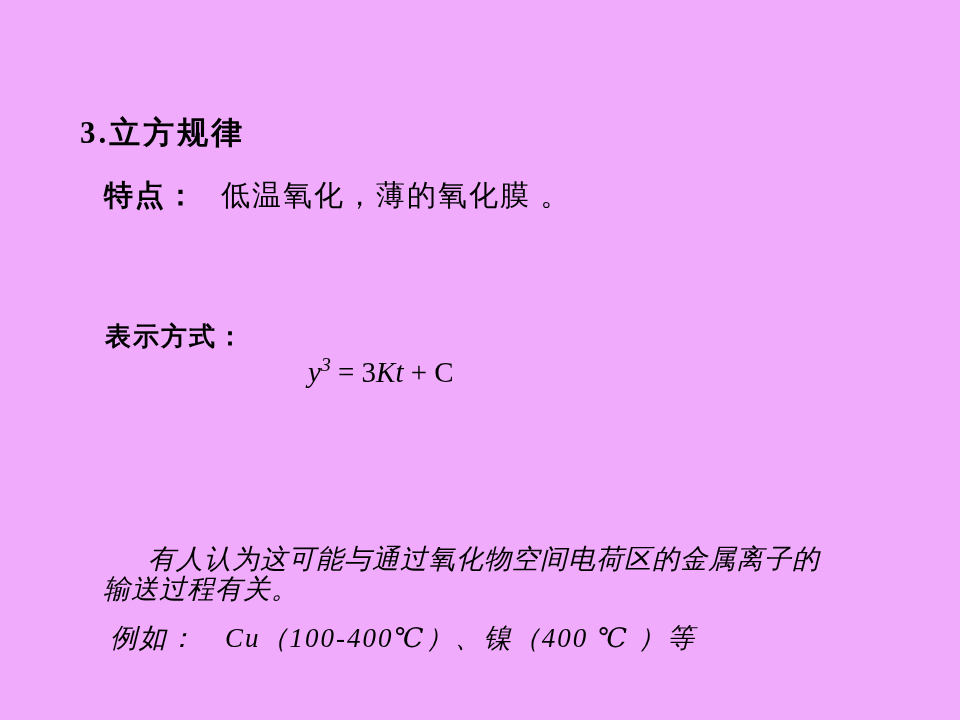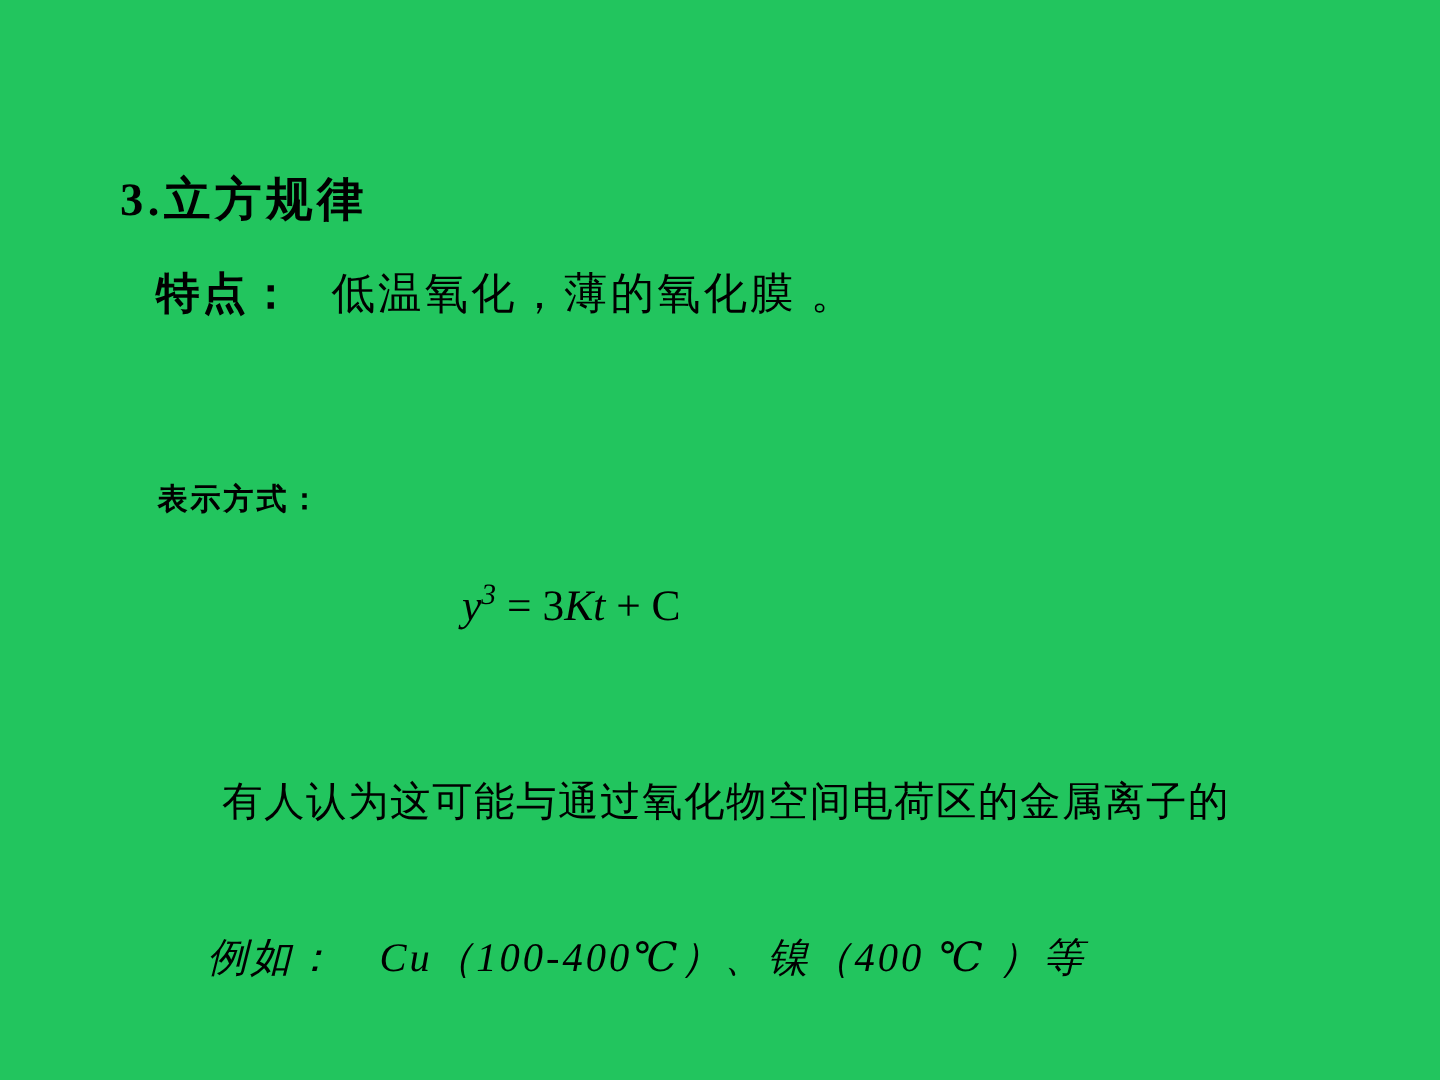--- a/index.html
+++ b/index.html
@@ -4,21 +4,21 @@
 <style>
   html, body {
     margin: 0;
     padding: 0;
     background: #ffffff;
   }
   .slide {
     position: relative;
     width: 960px;
     height: 720px;
-    background: #22c55e;
+    background: #f0abfc;
     overflow: hidden;
     font-family: "Liberation Serif", "DejaVu Serif", serif;
     color: #000000;
   }
   .abs { position: absolute; white-space: nowrap; }
 
   .title {
     left: 80px;
     top: 112px;
     font-size: 31px;
@@ -32,74 +32,75 @@
     letter-spacing: 2px;
   }
   .feature .label {
     font-family: "Liberation Sans", "DejaVu Sans", sans-serif;
     font-weight: bold;
     margin-right: 24px;
   }
   .repr-label {
     left: 105px;
     top: 319px;
-    font-size: 20px;
+    font-size: 26px;
     font-weight: bold;
     letter-spacing: 2px;
   }
   .formula {
     left: 308px;
     top: 356px;
     font-size: 29px;
     font-weight: 500;
-    margin-top: 32px;
   }
   .formula .it { font-style: italic; }
   .formula sup {
     font-size: 0.68em;
     font-style: italic;
     vertical-align: super;
     line-height: 0;
   }
   .paragraph {
     left: 103px;
-    top: 519px;
+    top: 544px;
     font-size: 27px;
     line-height: 30px;
     letter-spacing: 1px;
+    font-style: italic;
   }
   .paragraph .line { white-space: nowrap; }
   .paragraph .indent { padding-left: 45px; }
   .example {
     left: 110px;
     top: 620px;
     font-size: 27px;
     font-style: italic;
     letter-spacing: 2px;
   }
-  .example .label { margin-right: 28px; margin-left: 28px; }
+  .example .label { margin-right: 28px; }
 </style>
 </head>
 <body>
 
 <div class="slide">
 
   <div class="abs title">3.立方规律</div>
 
   <div class="abs feature">
     <span class="label">特点：</span><span>低温氧化，薄的氧化膜 。</span>
   </div>
 
   <div class="abs repr-label">表示方式：</div>
 
   <div class="abs formula">
     <span class="it">y</span><sup>3</sup><span> = 3</span><span class="it">Kt</span><span> + C</span>
   </div>
 
   <div class="abs paragraph">
     <div class="line indent">有人认为这可能与通过氧化物空间电荷区的金属离子的</div>
+    <div class="line">输送过程有关。</div>
   </div>
 
   <div class="abs example">
     <span class="label">例如：</span><span>Cu（100-400℃）、镍（400 ℃ ）等</span>
   </div>
 
 </div>
 
 </body></html>

